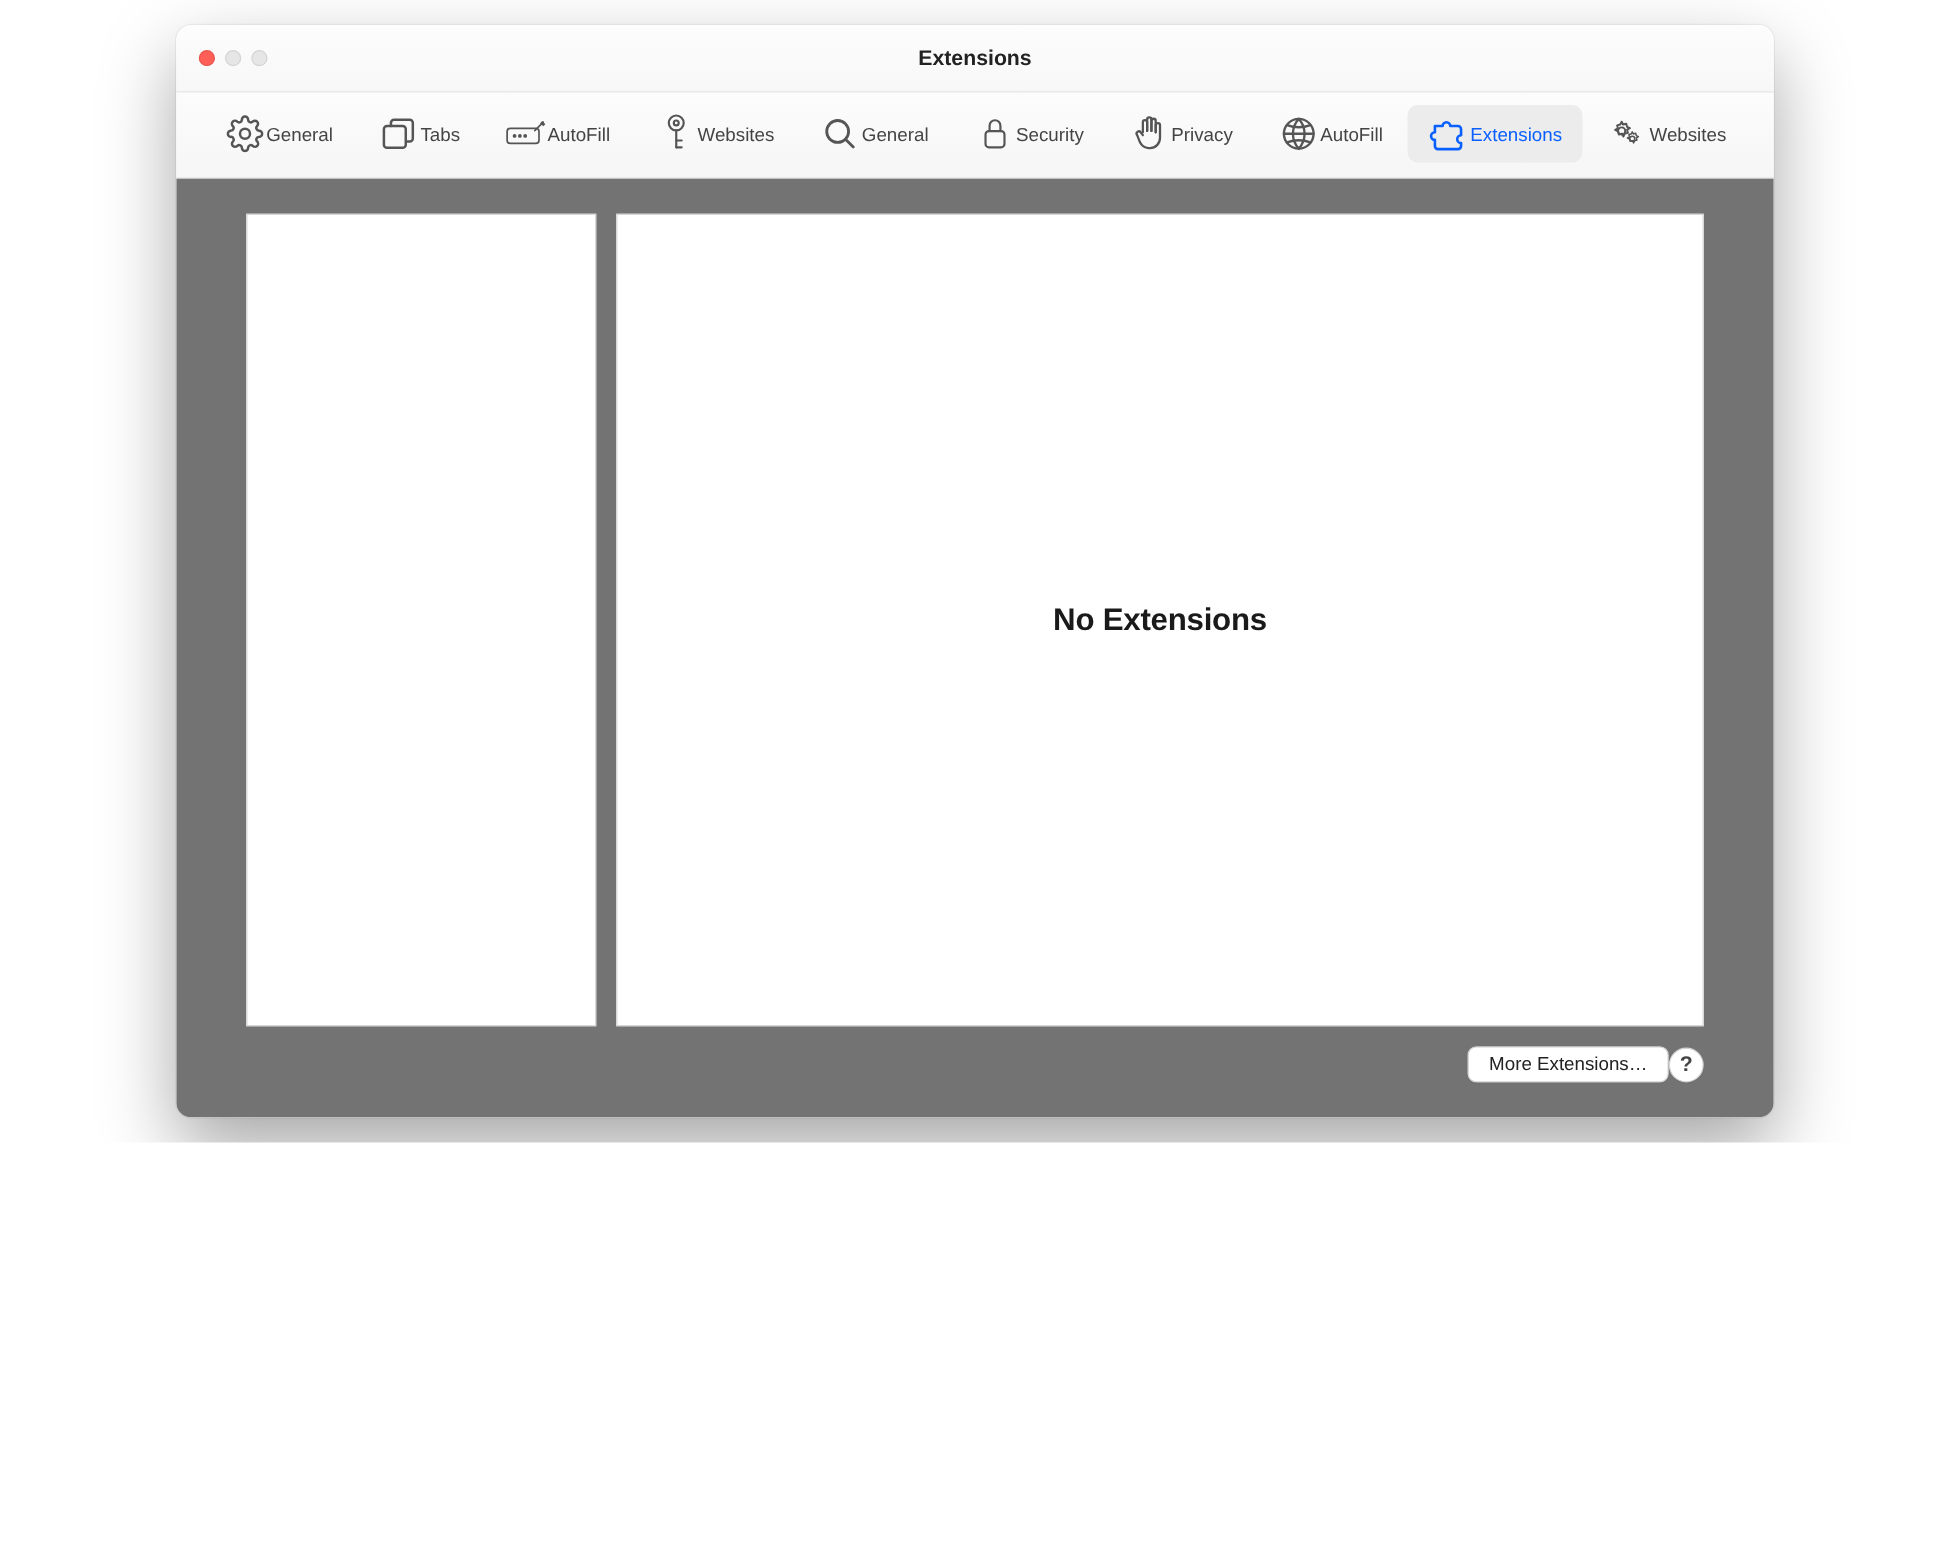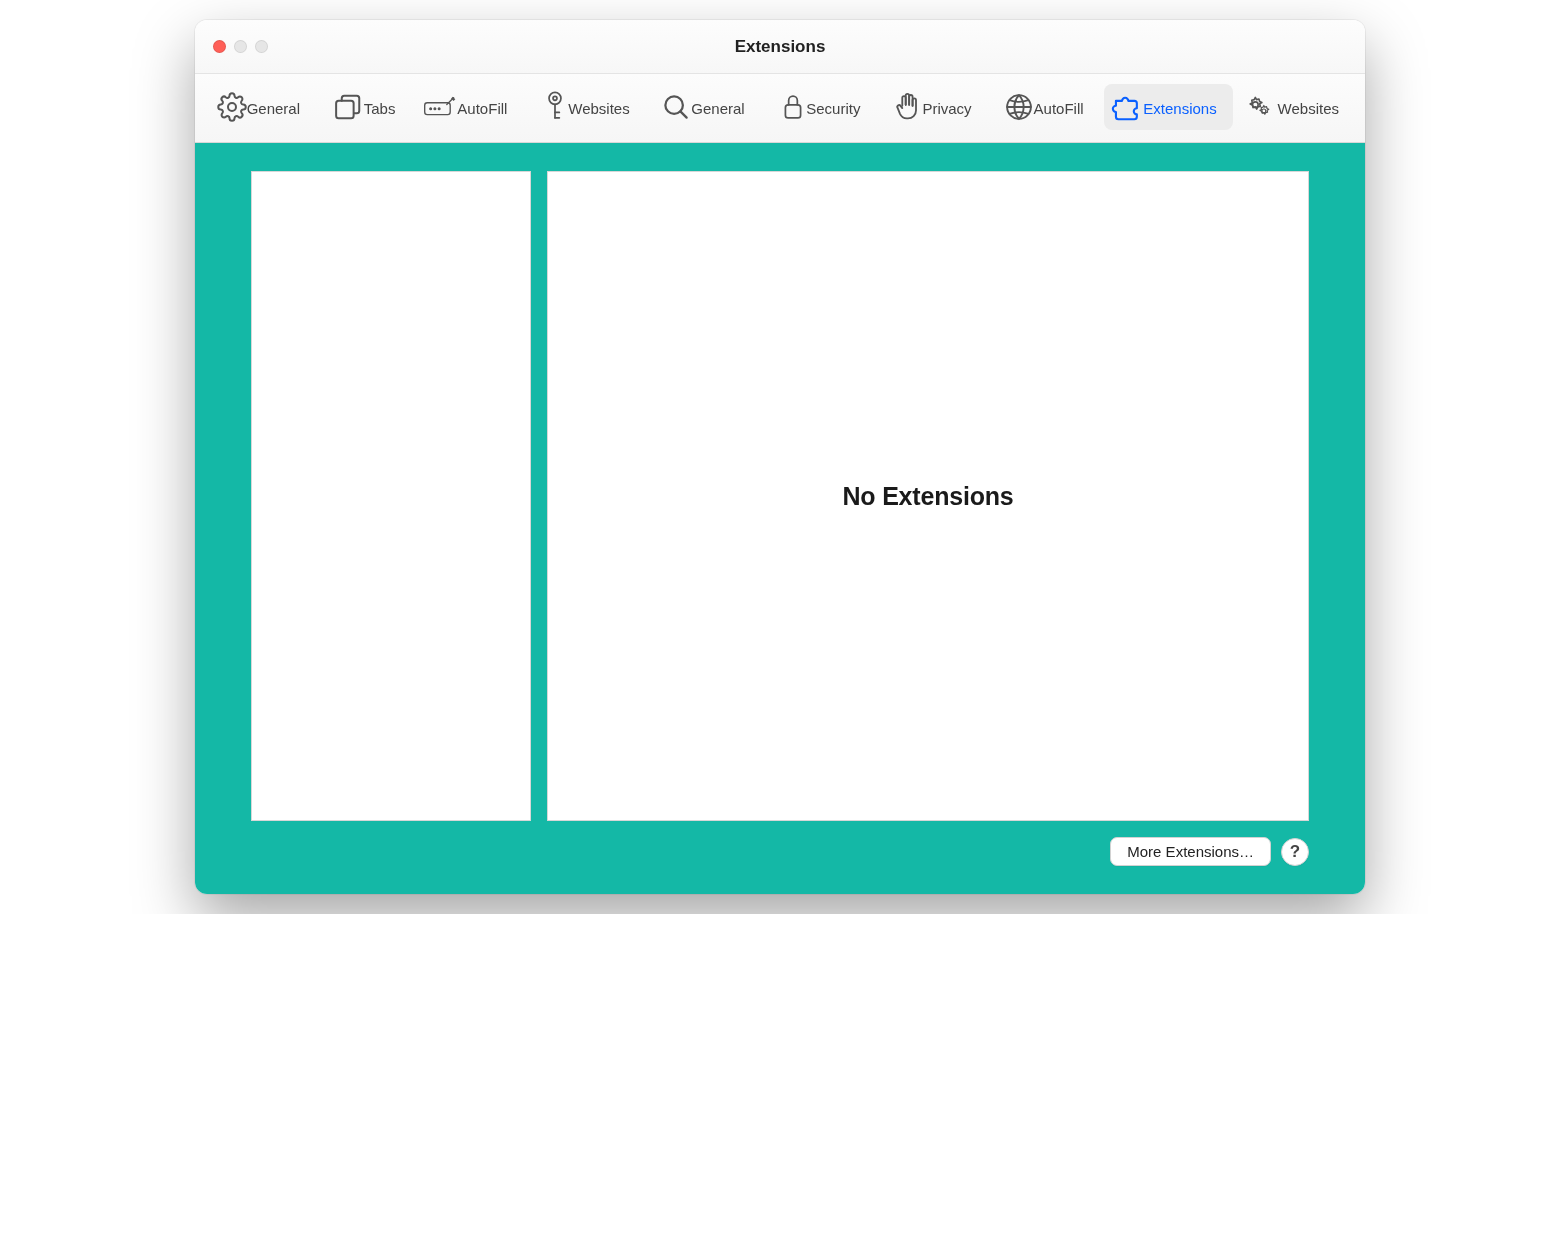--- a/index.html
+++ b/index.html
@@ -9,21 +9,21 @@
     }
     body {
       font-family: -apple-system, BlinkMacSystemFont, "Helvetica Neue", Helvetica, Arial, sans-serif;
       background: #fff;
       display: flex;
       justify-content: center;
       align-items: flex-start;
       padding: 20px;
     }
     .window {
-      width: 1170px;
+      width: 1278px;
       background: #fff;
       border-radius: 12px;
       box-shadow: 0 25px 60px rgba(0,0,0,0.35), 0 0 0 1px rgba(0,0,0,0.05);
       overflow: hidden;
       display: flex;
       flex-direction: column;
     }
     .titlebar {
       height: 54px;
       background: linear-gradient(to bottom, #fdfdfd, #f7f7f7);
@@ -85,21 +85,21 @@
       margin-bottom: 2px;
     }
     .tab.selected .tab-icon { color: #0a60ff; }
     .tab-label {
       font-size: 15px;
       color: #444;
       white-space: nowrap;
     }
     .tab.selected .tab-label { color: #0a60ff; }
     .content {
-      background: #14b8a6;
+      background: #737373;
       padding: 28px 56px 24px 56px;
       display: flex;
       flex-direction: column;
     }
     .panels {
       display: flex;
       gap: 16px;
       height: 650px;
     }
     .sidebar-panel {
@@ -118,21 +118,20 @@
     .no-ext {
       font-size: 25px;
       font-weight: 600;
       color: #1a1a1a;
       letter-spacing: -0.2px;
     }
     .bottom-row {
       display: flex;
       justify-content: flex-end;
       align-items: center;
-      gap: 10px;
       padding-top: 16px;
       padding-bottom: 4px;
     }
     .btn {
       background: #fff;
       border: 1px solid #d2d2d2;
       border-radius: 7px;
       padding: 5px 16px;
       font-size: 15px;
       color: #222;

